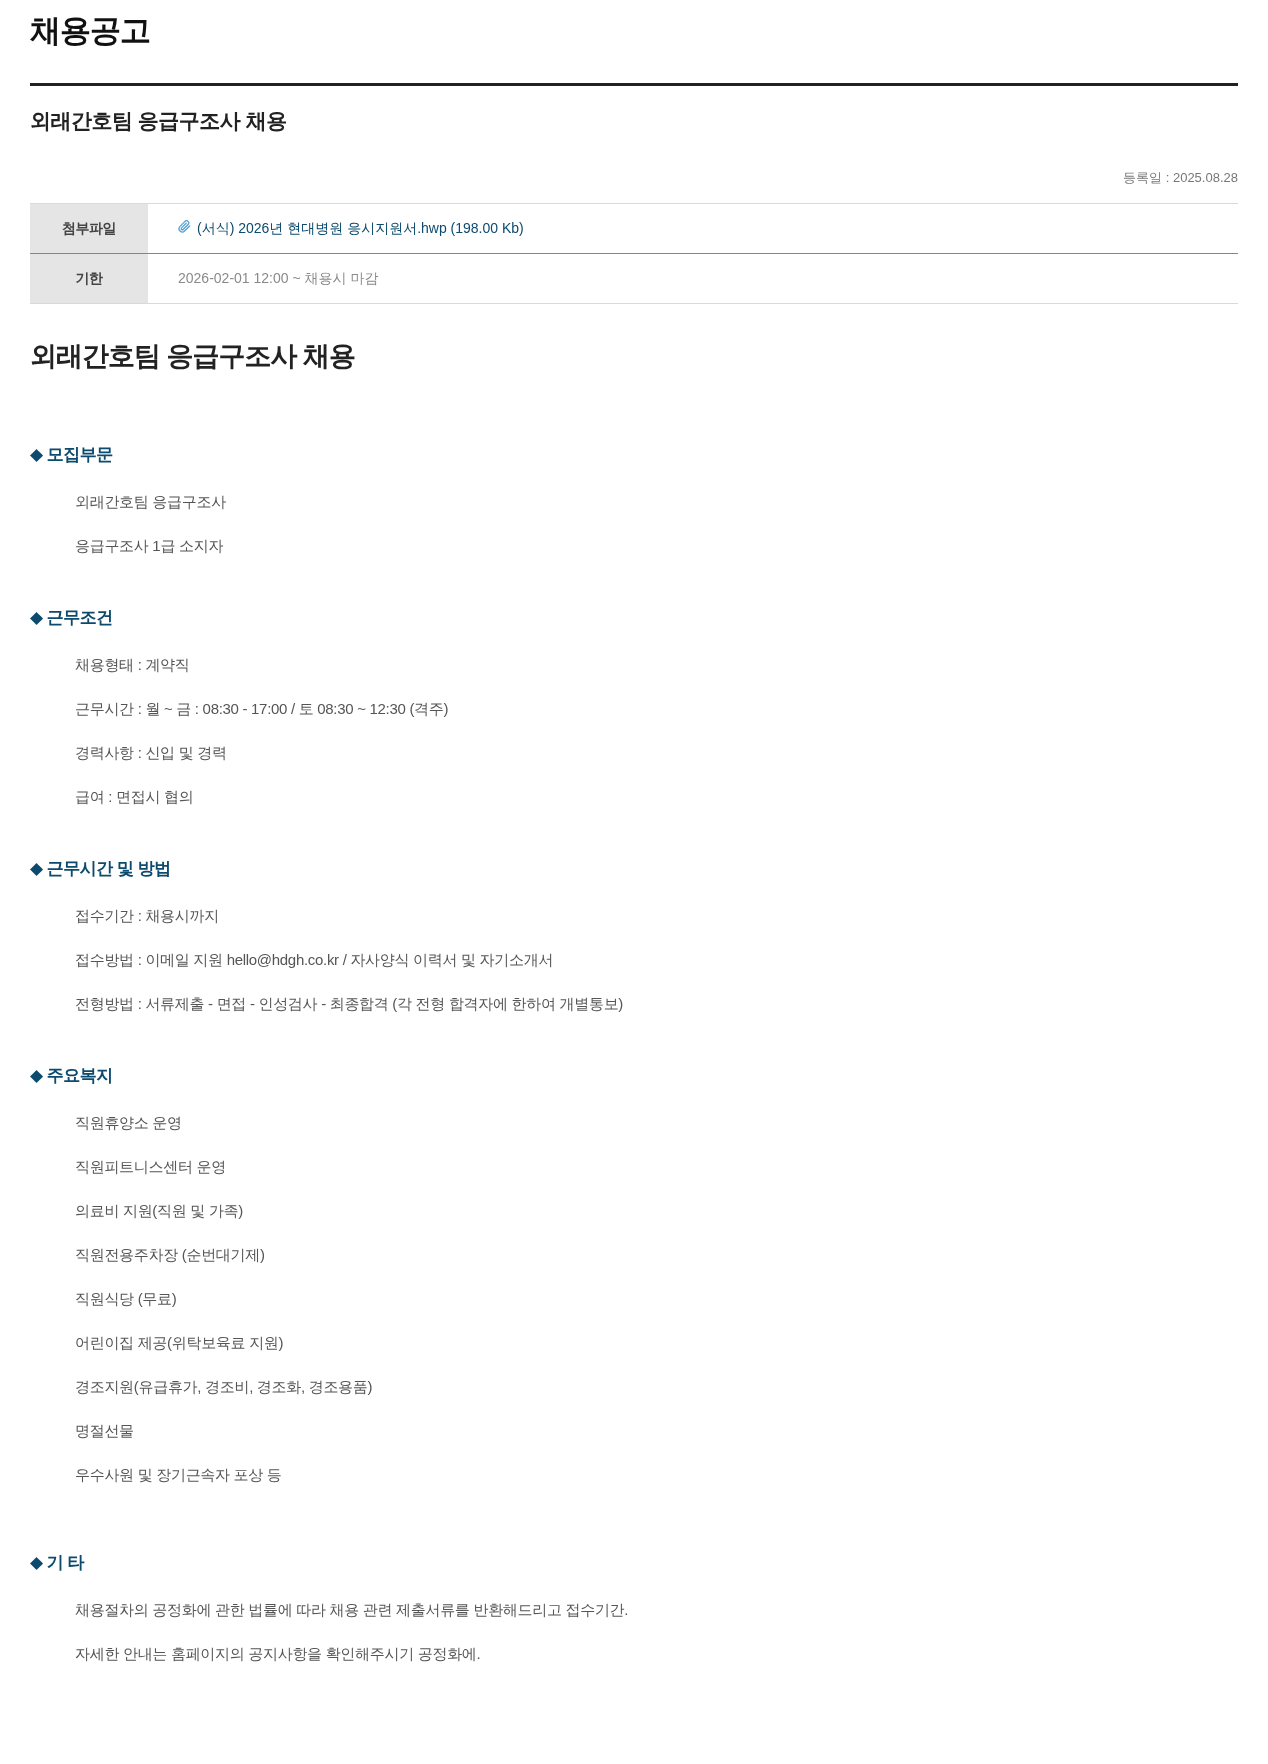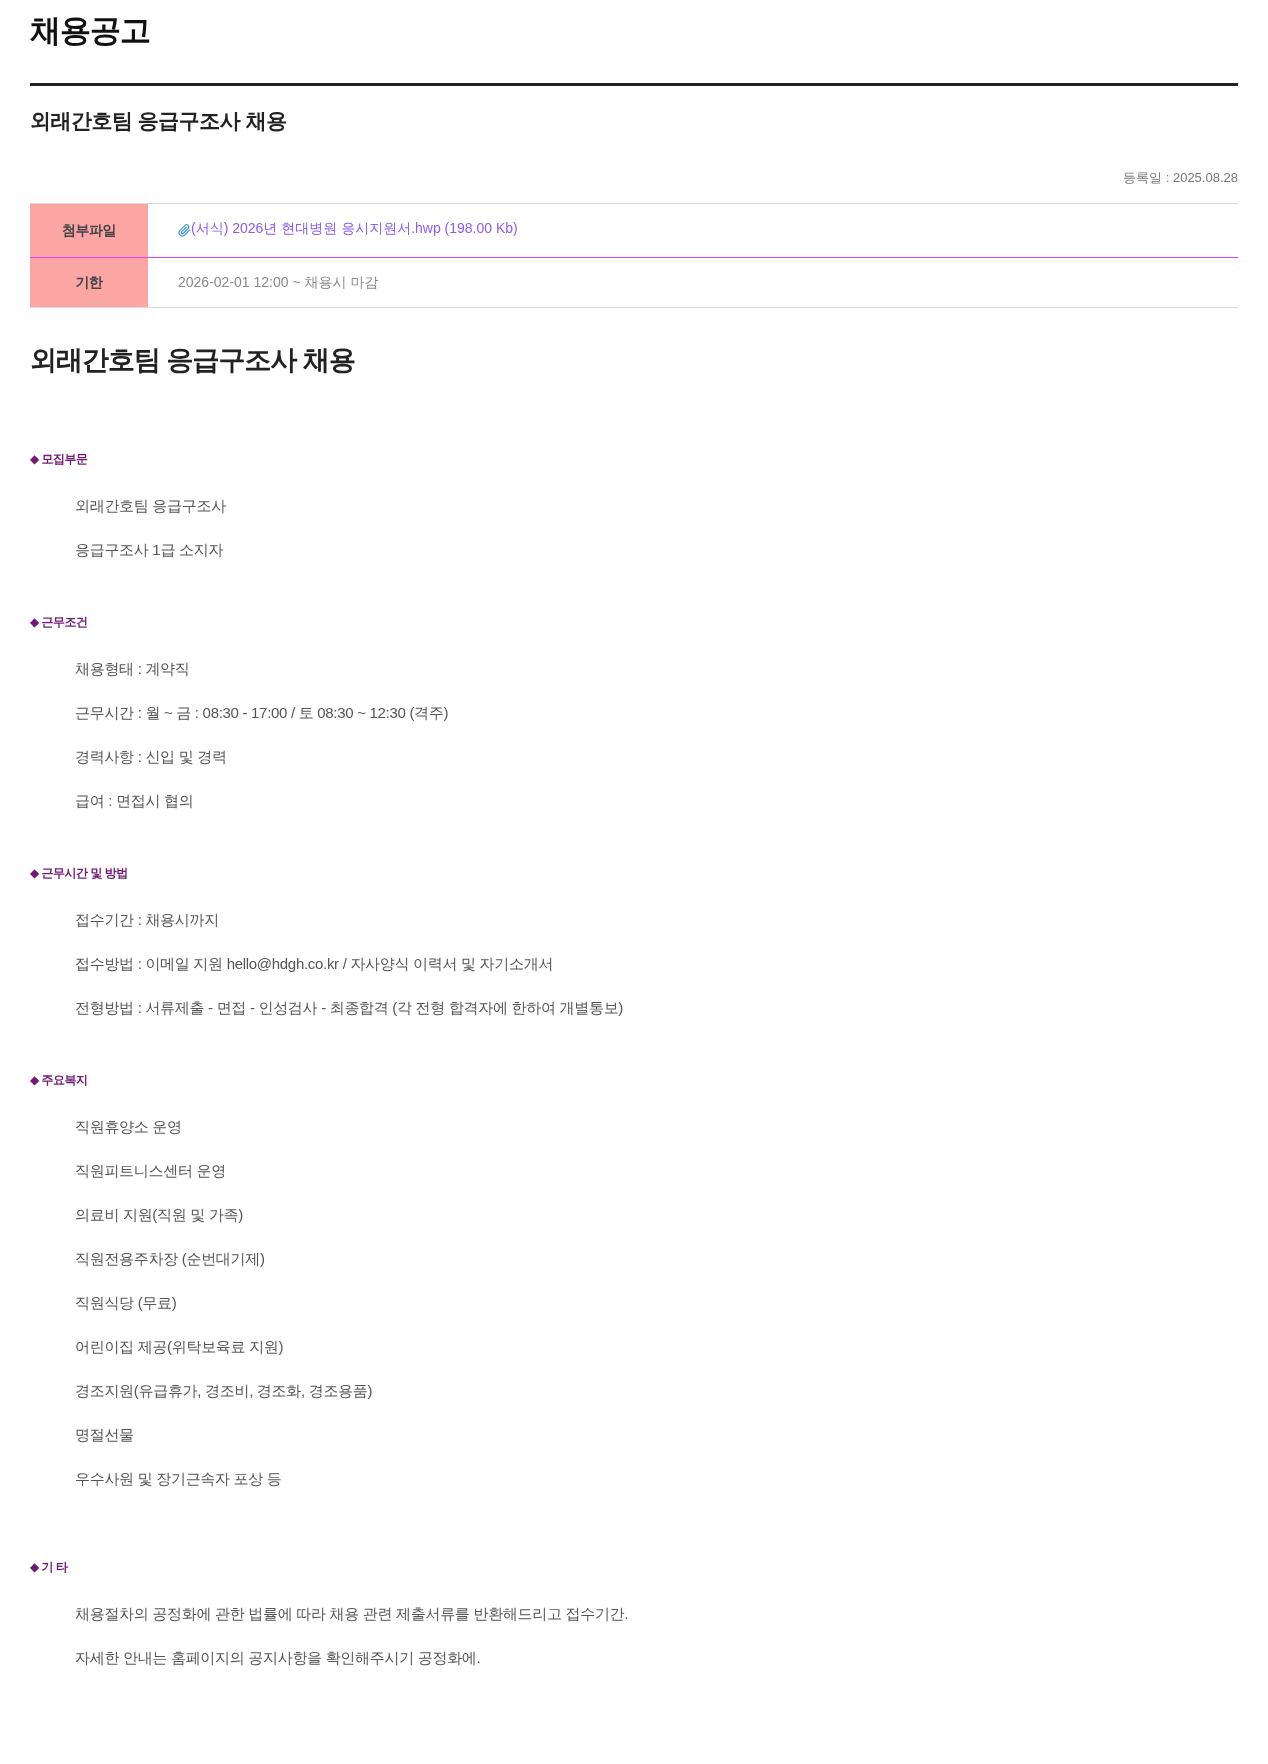--- a/index.html
+++ b/index.html
@@ -42,60 +42,61 @@
 
   .meta-table {
     width: 100%;
     margin-top: 17px;
     border-collapse: collapse;
     border-top: 1px solid #d9d9d9;
     border-bottom: 1px solid #d9d9d9;
   }
   .meta-table tr + tr { border-top: 1px solid #d946ef; }
   .meta-table th {
-    background: #fca5a5;
+    background: #e5e5e5;
     width: 118px;
     padding: 16px 8px;
     font-size: 14px;
     line-height: 17px;
     font-weight: 700;
     color: #444;
     text-align: center;
     letter-spacing: -0.5px;
   }
   .meta-table td {
     padding: 16px 10px 16px 30px;
     font-size: 14px;
     line-height: 17px;
     color: #8a8a8a;
   }
   .file-link {
-    color: #8b5cf6;
+    color: #0c4a6e;
     text-decoration: none;
     display: inline-flex;
-    align-items: flex-end;
+    align-items: flex-start;
+    gap: 6px;
   }
   .clip { display: inline-flex; align-items: center; }
 
   .body-heading {
     margin-top: 36px;
     margin-bottom: 73px;
     font-size: 27px;
     line-height: 32px;
     font-weight: 800;
     color: #222;
     letter-spacing: -1px;
   }
   .section-title {
     margin-top: 52px;
     margin-bottom: 27px;
-    font-size: 12px;
+    font-size: 17px;
     line-height: 20px;
     font-weight: 800;
-    color: #701a75;
+    color: #0c4a6e;
     letter-spacing: -0.5px;
   }
   .section:last-of-type .section-title { margin-top: 68px; }
   .body-line {
     margin-bottom: 24px;
     padding-left: 8px;
     font-size: 15px;
     line-height: 20px;
     color: #555;
     letter-spacing: -0.3px;

